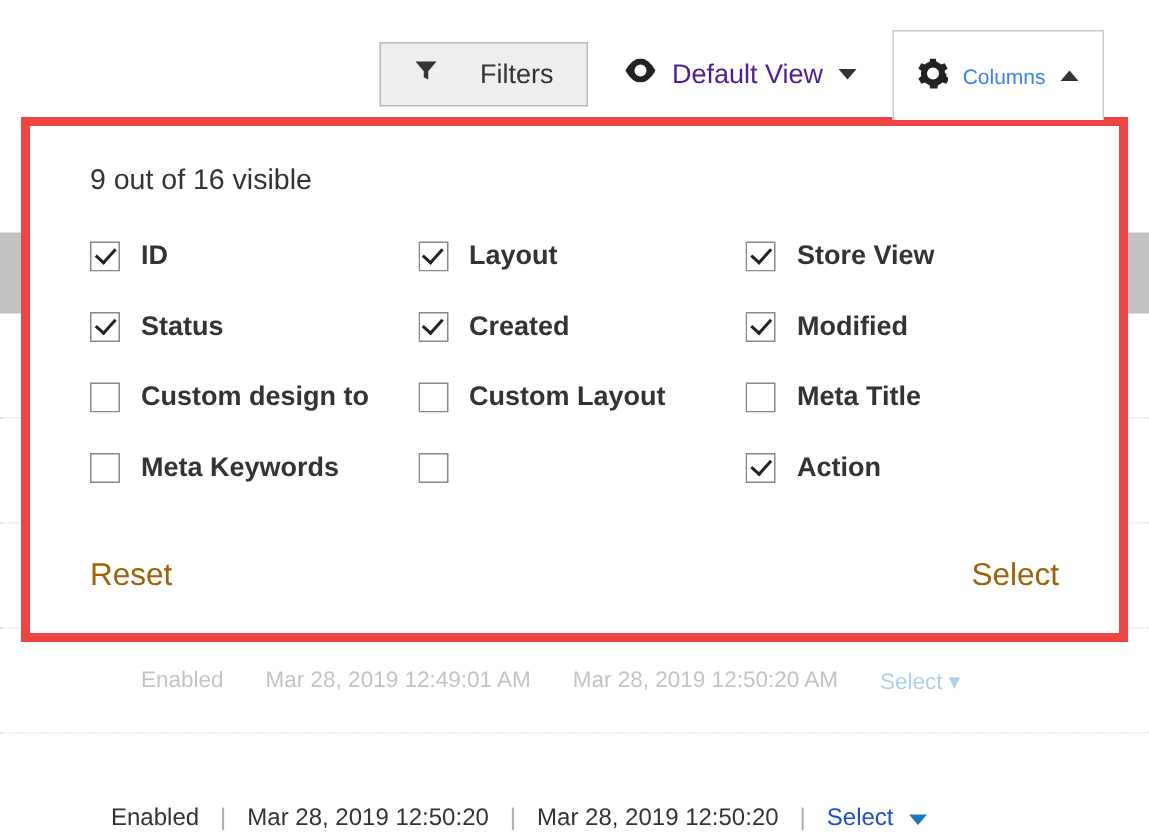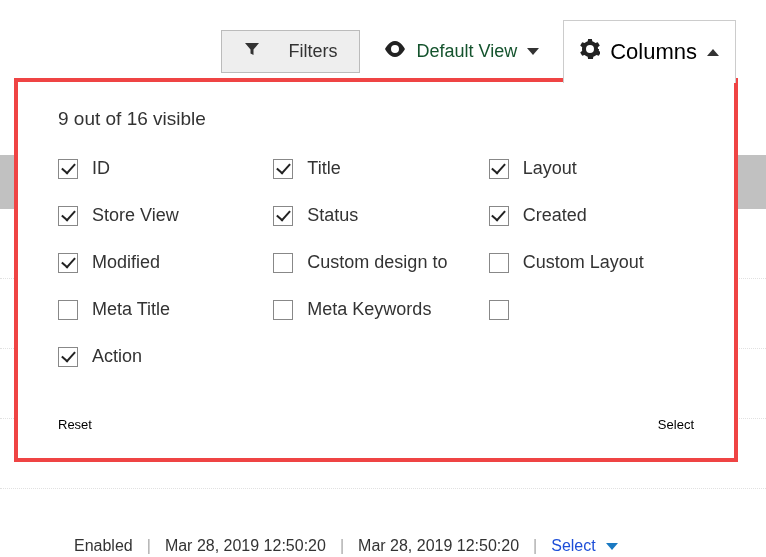--- a/index.html
+++ b/index.html
@@ -30,31 +30,31 @@
     gap: 28px;
     font-size: 18px;
     color: #333;
     cursor: pointer;
   }
   .view-btn {
     display: flex;
     align-items: center;
     gap: 10px;
     font-size: 18px;
-    color: #14532d;
+    color: #4c1d95;
     cursor: pointer;
     padding: 10px 6px;
     justify-content: center;
   }
   .columns-btn {
     display: flex;
     align-items: center;
     gap: 10px;
-    font-size: 22px;
-    color: #000000;
+    font-size: 14px;
+    color: #3b82f6;
     cursor: pointer;
     border: 1px solid #ccc;
     border-bottom: none;
     padding: 18px 16px 18px 16px;
     background: #fff;
     position: relative;
     z-index: 3;
     margin-bottom: -1px;
   }
   .tri-down {
@@ -96,23 +96,23 @@
     height: 70px;
     align-items: center;
     padding-left: 80px;
   }
   .bg-row div { padding: 0 14px; white-space: nowrap; }
   .bg-select { color: #1a79c2; }
 
   
   .panel {
     position: absolute;
-    left: 14px; right: 28px;
+    left: 14px; right: 14px;
     top: 78px;
-    border: 4px solid #ef4444;
+    border: 6px solid #ef4444;
     background: #fff;
     z-index: 2;
     box-shadow: 0 0 0 rgba(0,0,0,0);
     padding: 0;
   }
   .panel-header {
     padding: 26px 40px 18px 40px;
     font-size: 19px;
     color: #333;
   }
@@ -144,34 +144,34 @@
     background: #fff;
   }
   .chk.checked::after {
     content: "";
     width: 11px; height: 6px;
     border-left: 2.5px solid #222;
     border-bottom: 2.5px solid #222;
     transform: rotate(-48deg);
     margin-top: -3px;
   }
-  .opt-label { overflow: hidden; text-overflow: ellipsis; }
+  .opt-label { overflow: hidden; text-overflow: ellipsis; font-weight: bold; }
 
   .panel-footer {
     display: flex;
     justify-content: space-between;
     padding: 30px 40px 26px 40px;
     font-size: 19px;
   }
   .link-btn {
-    color: #000000;
+    color: #a16207;
     cursor: pointer;
     background: none;
     border: none;
-    font-size: 13px;
+    font-size: 21px;
   }
 
   
   .bottom-row {
     position: absolute;
     left: 74px;
     bottom: 2px;
     display: flex;
     gap: 10px;
     font-size: 16px;
@@ -250,24 +250,20 @@
       </div>
     </div>
 </div>
 
 <div class="panel">
   <div class="panel-header">9 out of 16 visible</div>
   <div class="options" id="options-grid">
       <div class="opt">
         <span class="chk checked"></span>
         <span class="opt-label">ID</span>
-      </div>
-      <div class="opt">
-        <span class="chk checked"></span>
-        <span class="opt-label">Title</span>
       </div>
       <div class="opt">
         <span class="chk checked"></span>
         <span class="opt-label">Layout</span>
       </div>
       <div class="opt">
         <span class="chk checked"></span>
         <span class="opt-label">Store View</span>
       </div>
       <div class="opt">

